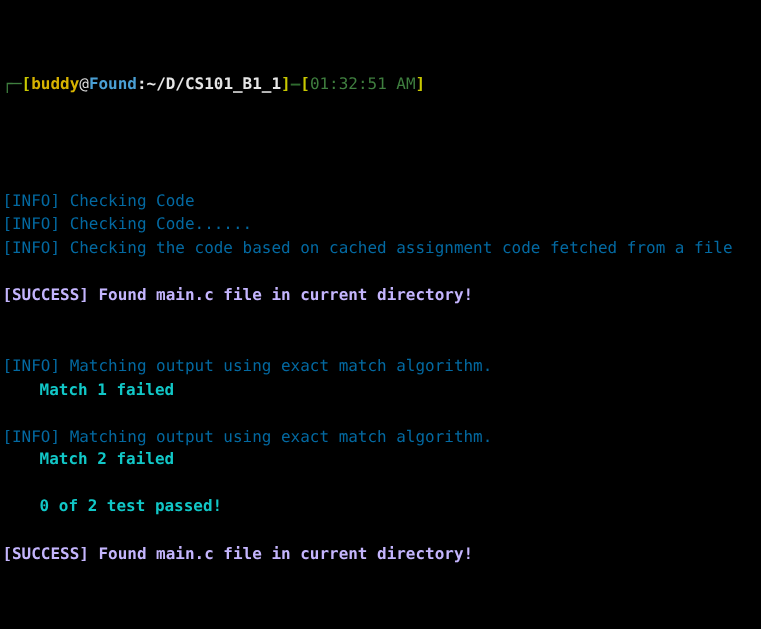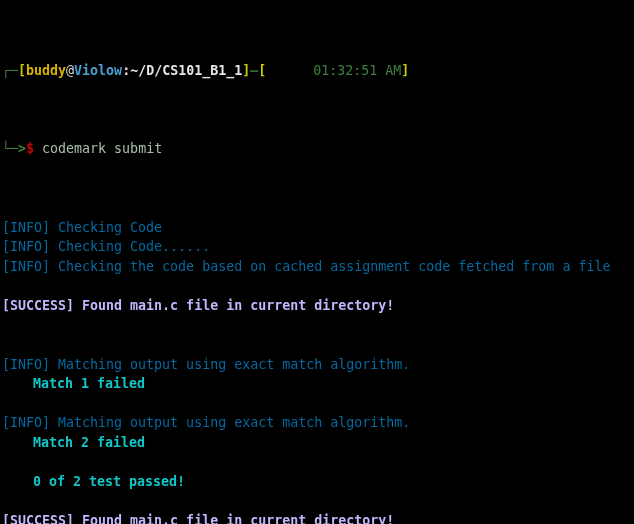--- a/index.html
+++ b/index.html
@@ -31,32 +31,31 @@
   }
   .blank { height: 19.6px; }
 
   
   .c-bracket  { color: #c9c900; font-weight: bold; }
   .c-user     { color: #d7b300; font-weight: bold; }
   .c-at       { color: #d9d9d9; }
   .c-host     { color: #4a9fd4; font-weight: bold; }
   .c-path     { color: #e6e6e6; font-weight: bold; }
   .c-dash     { color: #2f6b2f; font-weight: bold; }
-  .c-time     { color: #3f7f3f; margin-left: 47px; }
+  .c-time     { color: #3f7f3f; }
   .c-conn     { color: #3f7f3f; font-weight: bold; }
   .c-dollar   { color: #cc0000; font-weight: bold; }
   .c-cmd      { color: #a8c0a8; }
   .c-info     { color: #0369a1; }
   .c-success  { color: #c4b5fd; font-weight: bold; }
   .c-cyan     { color: #11c7c7; font-weight: bold; padding-left: 31px; }
 </style>
 </head>
 <body>
 
 <div id="terminal">
 
-  <div class="line"><span class="c-conn">┌─</span><span class="c-bracket">[</span><span class="c-user">buddy</span><span class="c-at">@</span><span class="c-host">Violow</span><span class="c-path">:~/D/CS101_B1_1</span><span class="c-bracket">]</span><span class="c-dash">–</span><span class="c-bracket">[</span><span class="c-time">01:32:51 AM</span><span class="c-bracket">]</span></div>
+  <div class="line"><span class="c-conn">┌─</span><span class="c-bracket">[</span><span class="c-user">buddy</span><span class="c-at">@</span><span class="c-host">Found</span><span class="c-path">:~/D/CS101_B1_1</span><span class="c-bracket">]</span><span class="c-dash">–</span><span class="c-bracket">[</span><span class="c-time">01:32:51 AM</span><span class="c-bracket">]</span></div>
 
-  <div class="line"><span class="c-conn">└─&gt;</span><span class="c-dollar">$</span><span class="c-cmd"> <span>codemark submit</span></span></div>
 
   <div id="output"><div class="line c-info">[INFO] Checking Code</div><div class="line c-info">[INFO] Checking Code......</div><div class="line c-info">[INFO] Checking the code based on cached assignment code fetched from a file</div><div class="blank">&nbsp;</div><div class="line c-success">[SUCCESS] Found main.c file in current directory!</div><div class="blank">&nbsp;</div><div class="blank">&nbsp;</div><div class="line c-info">[INFO] Matching output using exact match algorithm.</div><div class="line c-cyan">Match 1 failed</div><div class="blank">&nbsp;</div><div class="line c-info">[INFO] Matching output using exact match algorithm.</div><div class="line c-cyan">Match 2 failed</div><div class="blank">&nbsp;</div><div class="line c-cyan">0 of 2 test passed!</div><div class="blank">&nbsp;</div><div class="line c-success">[SUCCESS] Found main.c file in current directory!</div></div>
 
 </div>
 
 </body></html>

